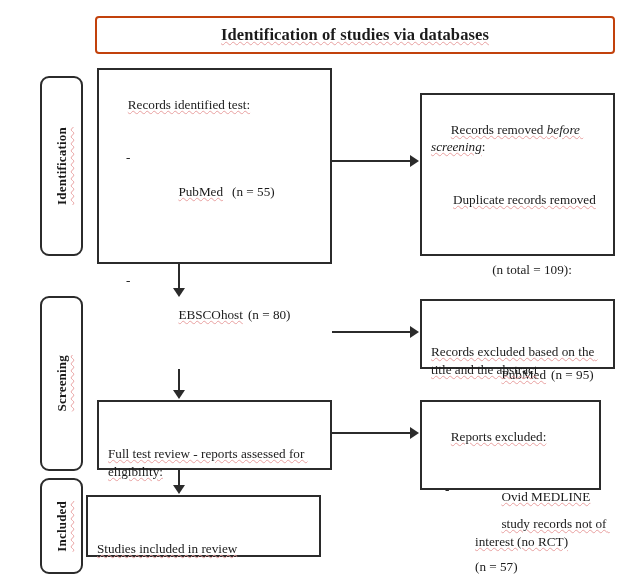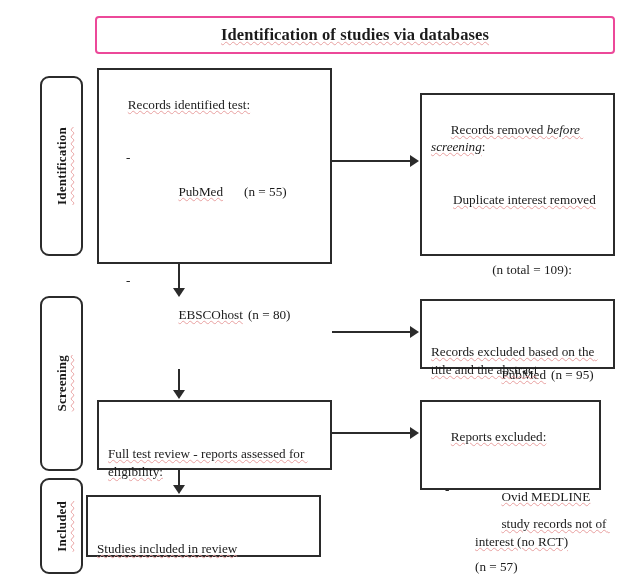--- a/index.html
+++ b/index.html
@@ -22,21 +22,21 @@
 
   
   .box {
     position: absolute;
     box-sizing: border-box;
     background: #ffffff;
     border: 2px solid #2b2b2b;
   }
 
   .title-box {
-    border: 2px solid #ec4899;
+    border: 2px solid #c2410c;
     border-radius: 4px;
     display: flex;
     align-items: center;
     justify-content: center;
   }
 
   .title-text {
     font-size: 16.5px;
     font-weight: bold;
     letter-spacing: 0.1px;
@@ -141,21 +141,21 @@
   <div class="phase-box" style="left:40px; top:478px; width:43px; height:96px;">
     <span class="phase-label sq">Included</span>
   </div>
 
   <div class="box" style="left:97px; top:68px; width:235px; height:196px;">
     <div class="body-text" style="left:9px; top:8px; width:222px;">
       <span class="sq">Records identified test:</span>
 
       <span class="bullet-row">
         <span class="dash">-</span>
-        <span class="sq">PubMed</span><span style="margin-left:21px">(n = 55)</span>
+        <span class="sq">PubMed</span><span style="margin-left:9px">(n = 55)</span>
       </span>
 
       <span class="bullet-row">
         <span class="dash">-</span>
         <span class="sq">EBSCOhost</span><span style="margin-left:5px">(n = 80)</span>
       </span>
 
       <span class="bullet-row">
         <span class="dash">-</span>
         <span class="sq">Ovid MEDLINE</span>
@@ -165,21 +165,21 @@
       <span style="display:block; height:17px;"></span>
 
       
     </div>
   </div>
 
   <div class="box" style="left:420px; top:93px; width:195px; height:163px;text-decoration:underline;">
     <div class="body-text" style="left:9px; top:8px; width:180px;">
       <span class="sq">Records removed </span><span class="sq it">before screening</span><span>:</span>
 
-      <span class="cont sq" style="padding-left:22px;">Duplicate interest removed</span>
+      <span class="cont sq" style="padding-left:22px;">Duplicate records removed</span>
 
       <span class="cont" style="padding-left:22px;text-align:center;">(n total = 109):</span>
 
       <span class="bullet-row">
         <span class="dash" style="left:22px">-</span>
         <span class="sq">PubMed</span><span style="margin-left:5px">(n = 95)</span>
       </span>
 
       <span class="bullet-row">
         <span class="dash" style="left:22px">-</span>

